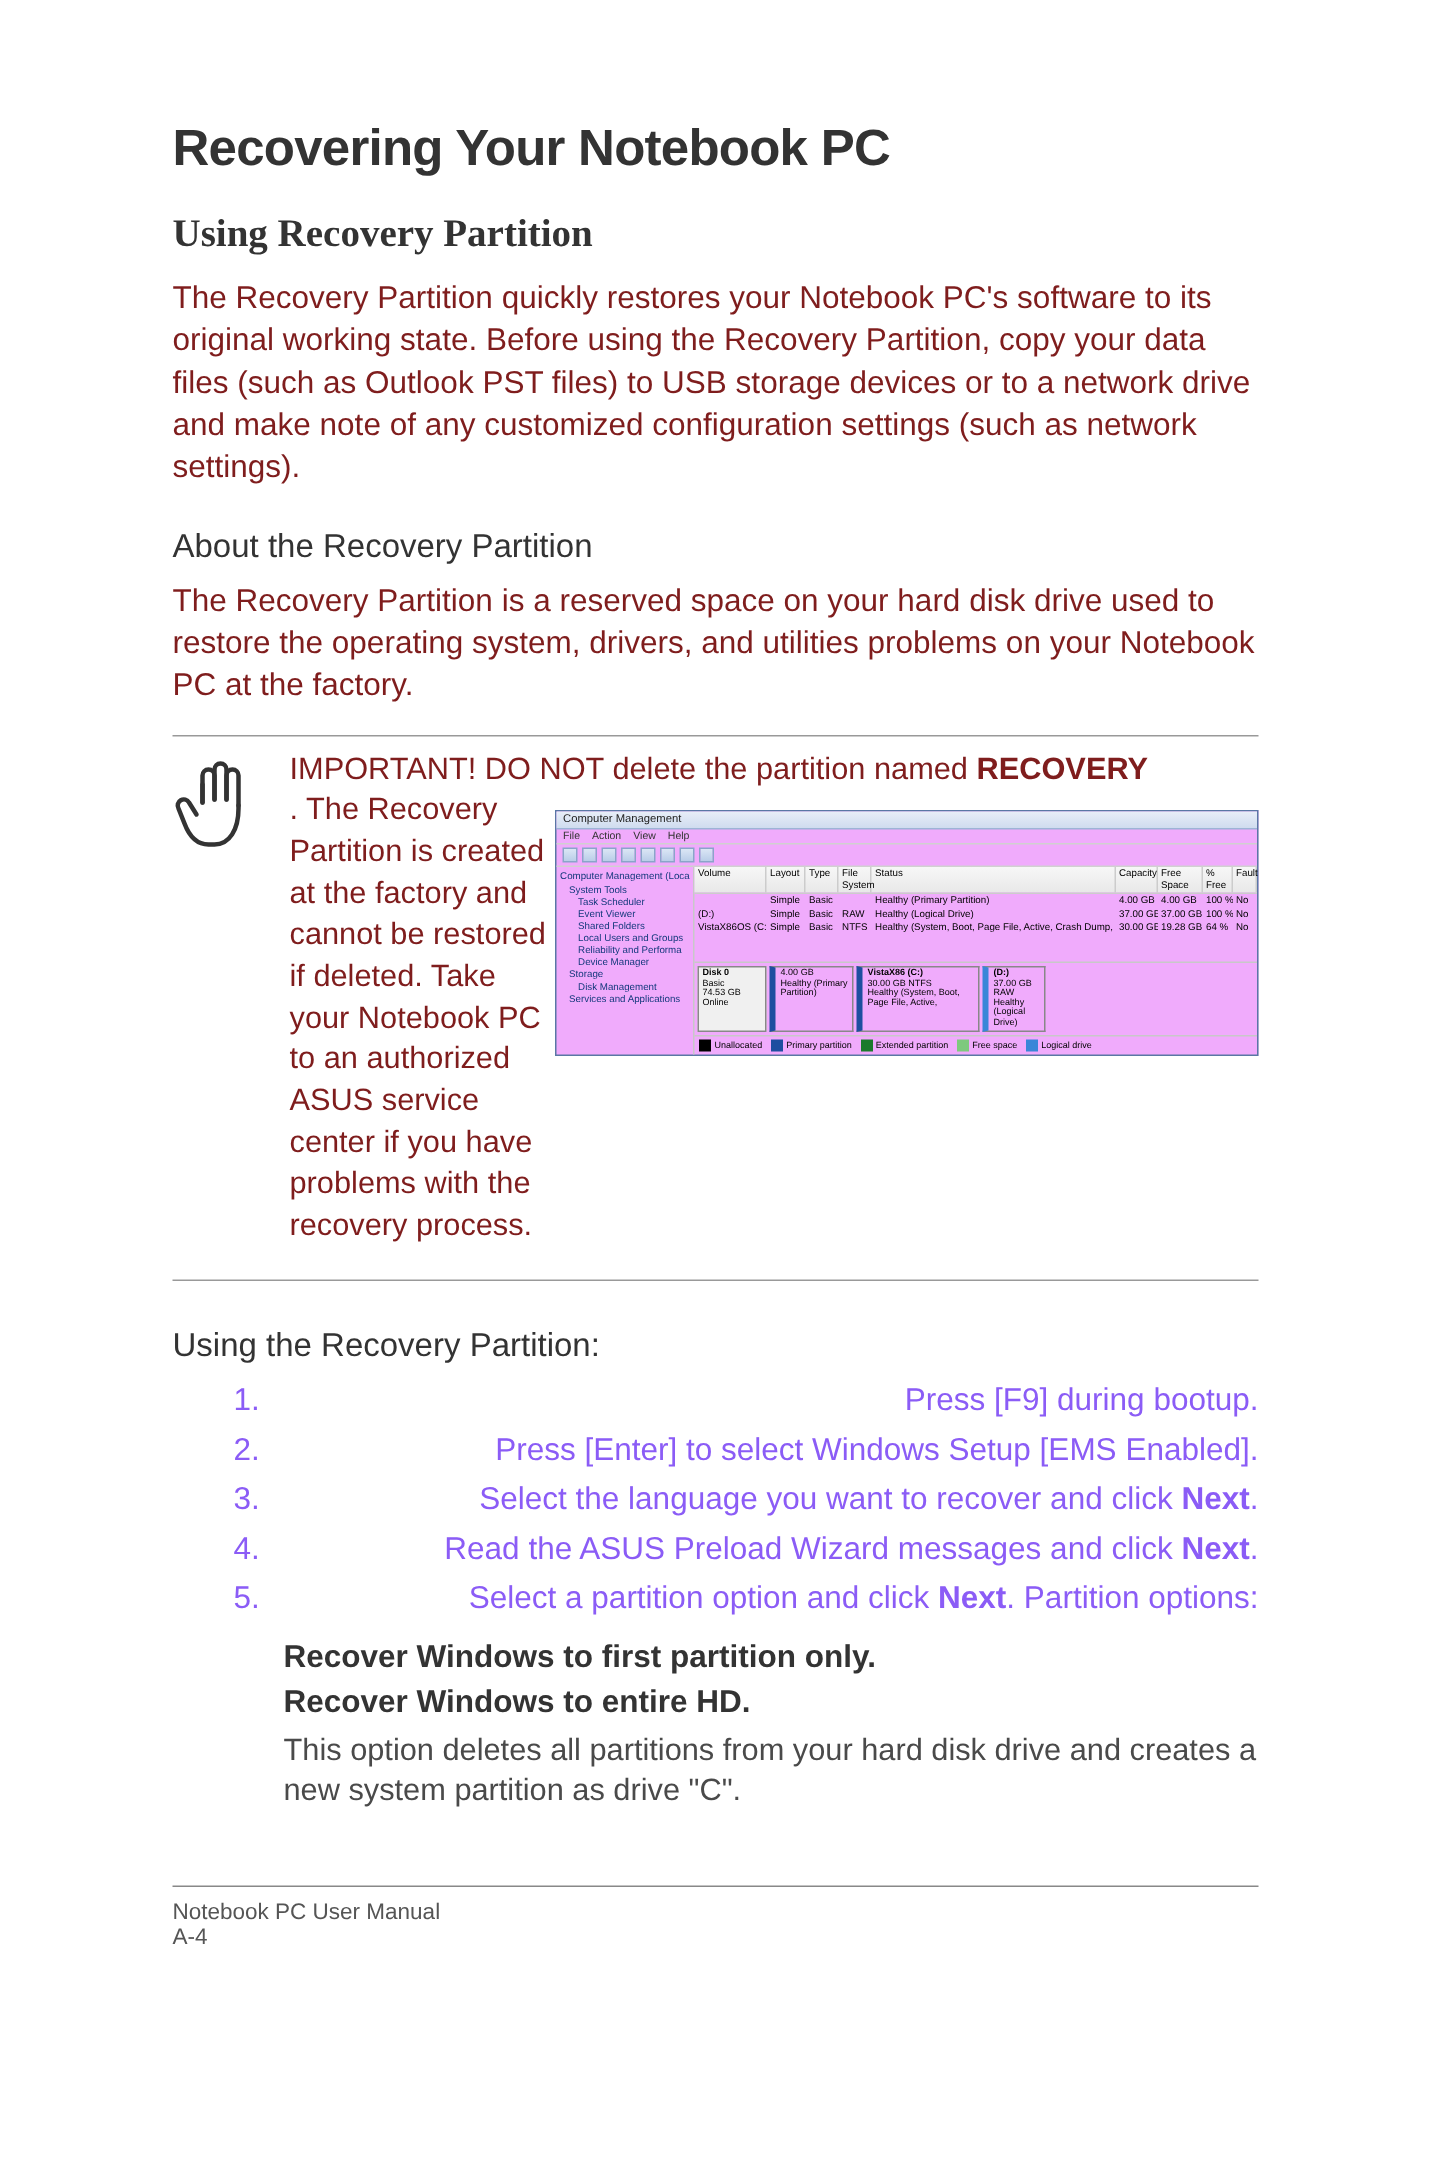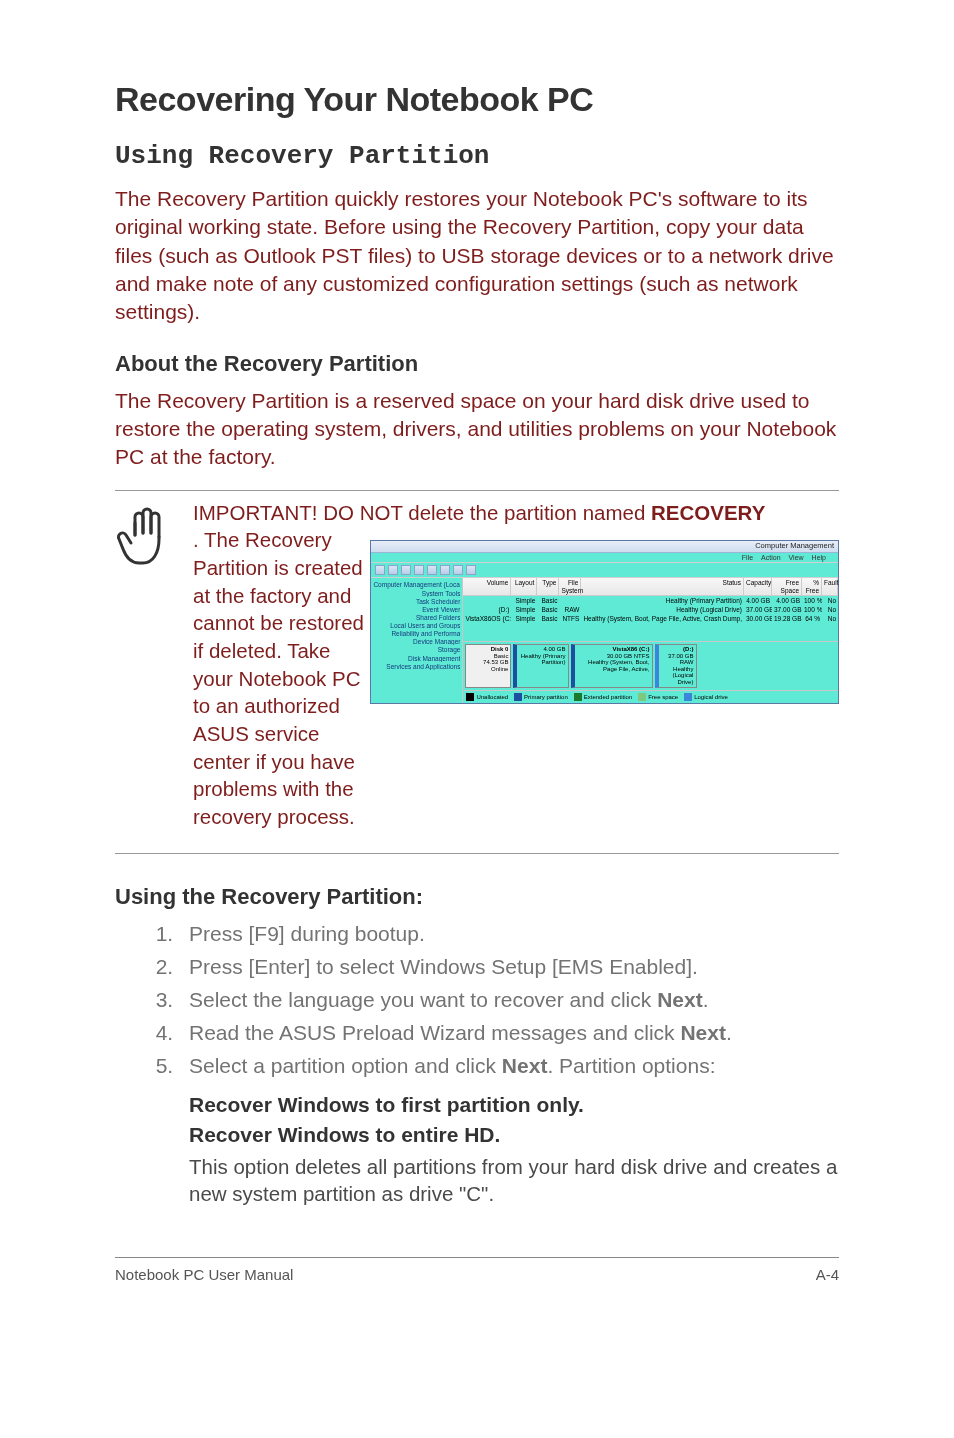--- a/index.html
+++ b/index.html
@@ -16,29 +16,29 @@
   }
   h1 {
     font-family: Verdana, "Segoe UI", Arial, sans-serif;
     font-weight: 800;
     font-size: 34px;
     margin: 0 0 22px 0;
     color: #333;
     letter-spacing: -0.5px;
   }
   h2 {
-    font-family: Liberation Mono, monospace;
+    font-family: Liberation Serif, serif;
     font-weight: 700;
     font-size: 26px;
     margin: 0 0 14px 0;
     color: #333;
   }
   h3 {
     font-family: "Segoe UI", "Myriad Pro", Arial, sans-serif;
-    font-weight: 700;
+    font-weight: 400;
     font-size: 22px;
     margin: 24px 0 10px 0;
     color: #333;
   }
   p {
     font-size: 21px;
     line-height: 1.35;
     margin: 0 0 12px 0;
     color: #7f1d1d;
   }
@@ -63,26 +63,25 @@
     display: flex;
     align-items: flex-start;
   }
   .note-left { flex: 1; }
   .note-right {
     flex: 0 0 330px;
     margin-top: 2px;
   }
   .dm-window {
     border: 1px solid #5a77a5;
-    background: #5eead4;
+    background: #f0abfc;
     font-family: Tahoma, Arial, sans-serif;
     font-size: 7px;
     color: #000;
     line-height: 1.1;
-    text-align: right;
   }
   .dm-title {
     background: linear-gradient(#e8eef8,#cfdcef);
     padding: 1px 4px;
     border-bottom: 1px solid #9db4d6;
     font-size: 7.5px;
     color: #222;
   }
   .dm-menu {
     padding: 1px 4px;
@@ -157,23 +156,24 @@
   }
   .lg-sw { width:8px;height:8px;display:inline-block;vertical-align:middle;margin-right:2px; }
   ol.steps {
     list-style: decimal;
     padding-left: 64px;
     margin: 0 0 12px 0;
   }
   ol.steps > li {
     font-size: 21px;
     line-height: 1.38;
-    color: #737373;
+    color: #8b5cf6;
     padding-left: 10px;
     margin-bottom: 4px;
+    text-align: right;
   }
   .sub-block {
     margin-left: 74px;
     margin-top: 6px;
     margin-bottom: 20px;
   }
   .sub-title {
     font-weight: 700;
     font-size: 21px;
     color: #333;
@@ -186,20 +186,21 @@
     margin: 0 0 10px 0;
   }
   .footer {
     border-top: 1px solid #888;
     margin-top: 50px;
     padding-top: 8px;
     display: flex;
     justify-content: space-between;
     font-size: 15px;
     color: #555;
+    flex-direction: column;
   }
 </style>
 </head>
 <body>
 
 <div class="page">
 
   <h1>Recovering Your Notebook PC</h1>
 
   <h2>Using Recovery Partition</h2>

